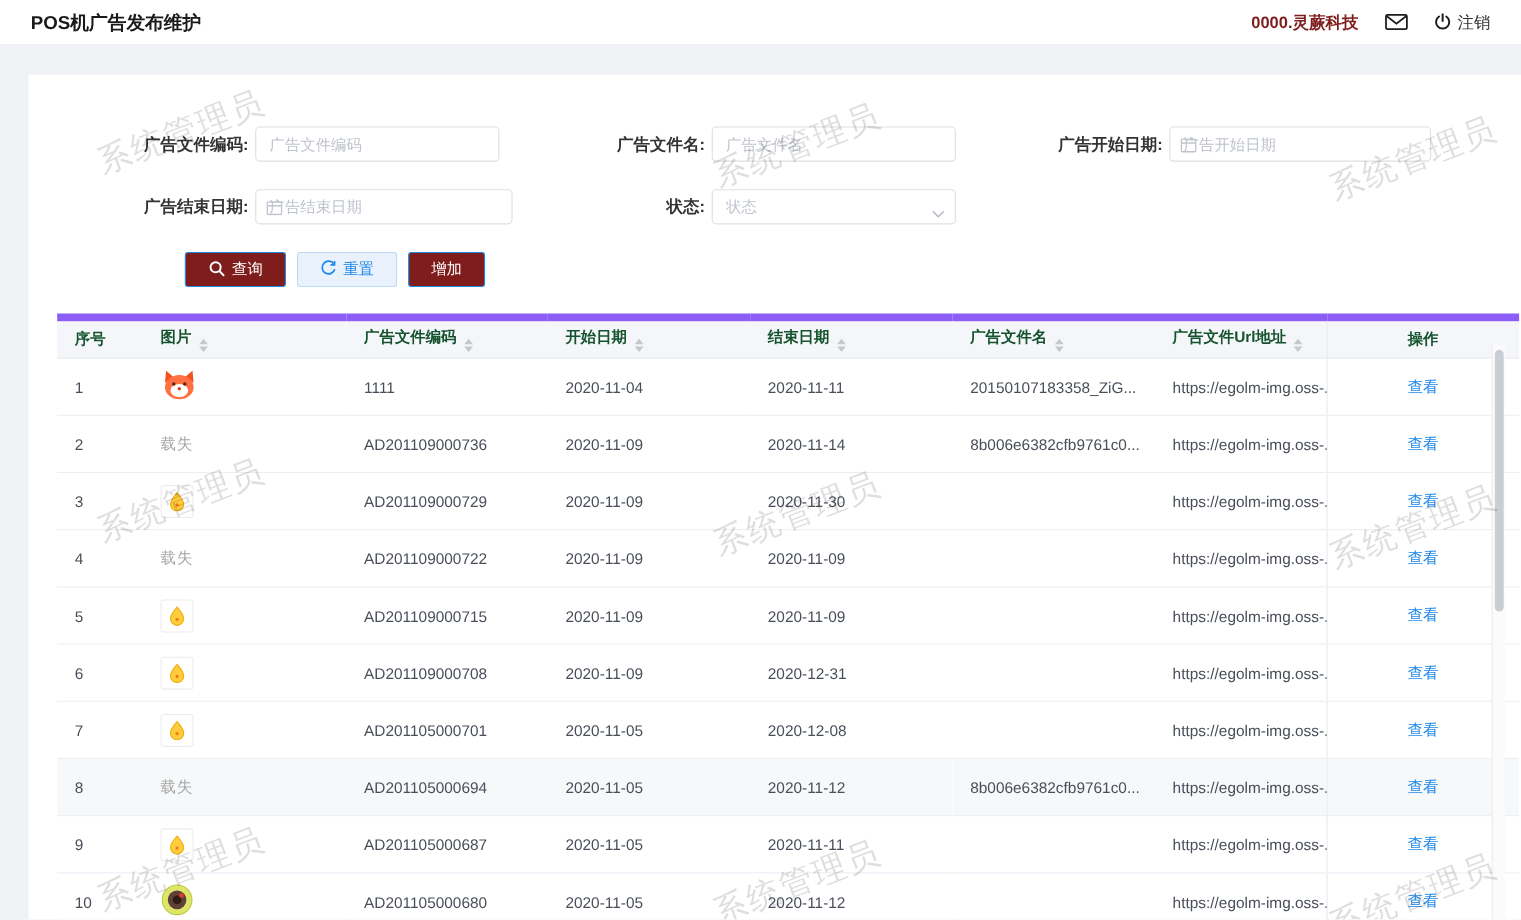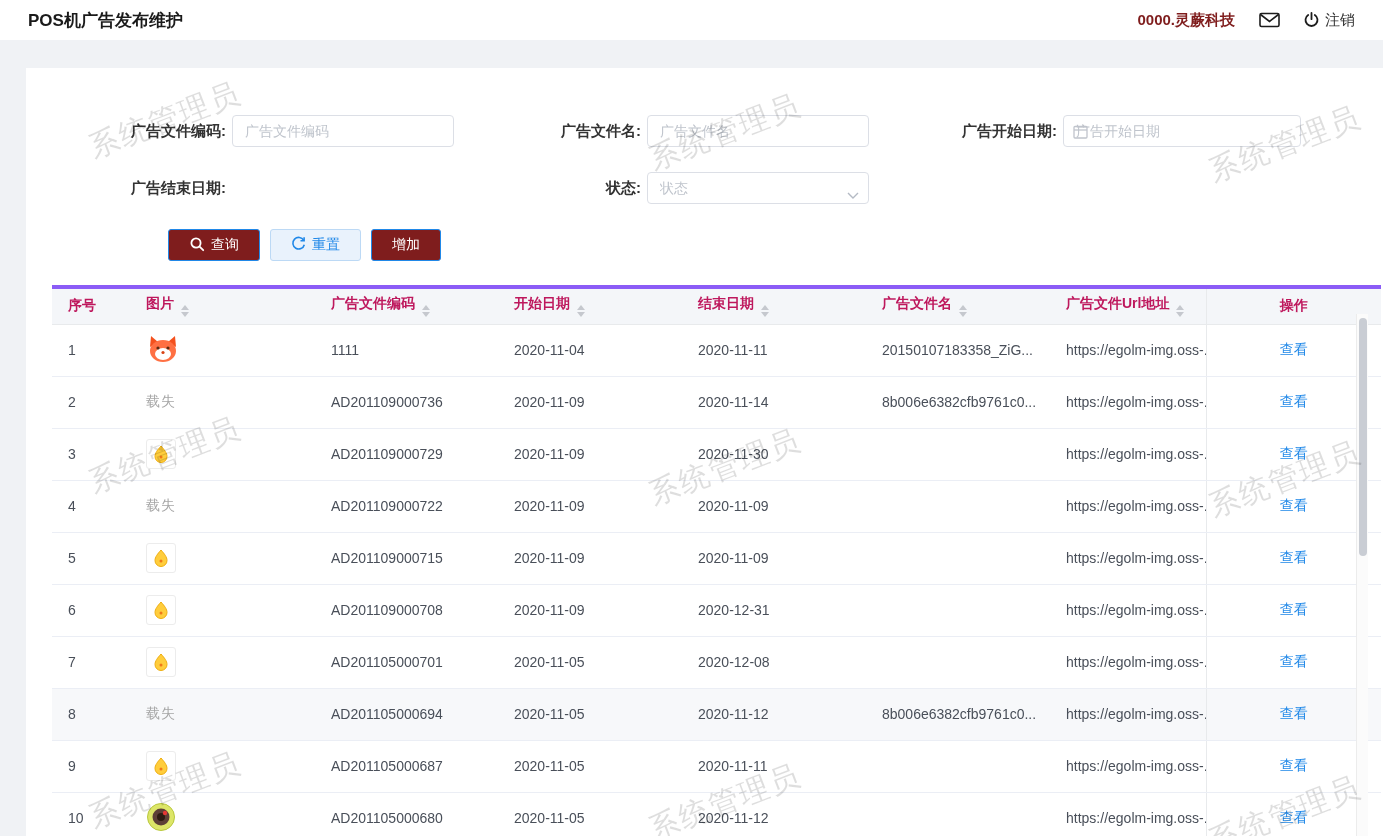--- a/index.html
+++ b/index.html
@@ -59,22 +59,22 @@
   .btn-primary { background: #7f1d1d; color: #fff; border-color: #2088e8; }
   .btn-reset { background: #e9f2fc; color: #2088e8; border-color: #bcd9f5; }
   
   table {
     width: 1329px; margin-left: 26px; margin-top: 24px;
     border-collapse: collapse; table-layout: fixed; font-size: 14px; color: #494f59;
   }
   col.w0{width:78px} col.w1{width:185px} col.w2{width:183px} col.w3{width:184px}
   col.w4{width:184px} col.w5{width:184px} col.w6{width:156px} col.w7{width:175px}
   thead th {
-    height: 37px; background: #f4f6f9; font-weight: bold; color: #be185d;
-    text-align: left; padding: 0 16px; border-top: 4px solid #8b5cf6;
+    height: 37px; background: #f4f6f9; font-weight: bold; color: #14532d;
+    text-align: left; padding: 0 16px; border-top: 7px solid #8b5cf6;
     border-bottom: 1px solid #e8eaec; white-space: nowrap; font-size: 14px;
   }
   thead th.center, tbody td.action { text-align: center; }
   thead th:last-child, tbody td:last-child { border-left: 1px solid #e8eaec; }
   tbody td {
     height: 52px; padding: 0 16px; border-bottom: 1px solid #ebeef5;
     background: #fff; white-space: nowrap; overflow: hidden;
   }
   tbody tr.hl td { background: #f7f8fa; }
   .view-link { color: #2088e8; cursor: pointer; text-decoration: none; }
@@ -151,20 +151,30 @@
             </svg>
         </span>
         <input placeholder="广告开始日期" style="">
       </span>
     </div>
   </div>
 
   <div class="form-row">
     <div class="form-item c1">
       <label class="form-label">广告结束日期:</label>
+      <span class="form-control ctl-date-2">
+        <span class="cal-icon">
+          <svg width="15" height="15" viewBox="0 0 15 15">
+              <rect x="1" y="2.5" width="13" height="11.5" rx="1" fill="none" stroke="#c0c4cc" stroke-width="1.3"></rect>
+              <path d="M1 6 H14" stroke="#c0c4cc" stroke-width="1.3"></path>
+              <path d="M4.5 0.8 V3.5 M10.5 0.8 V3.5" stroke="#c0c4cc" stroke-width="1.3"></path>
+            </svg>
+        </span>
+        <input placeholder="广告结束日期" style="">
+      </span>
     </div>
     <div class="form-item c2">
       <label class="form-label">状态:</label>
       <span class="form-control ctl-select">
         <input readonly="" placeholder="状态" style="">
         <span class="chev-icon">
           <svg width="12" height="7" viewBox="0 0 12 7">
               <path d="M1 1 L6 6 L11 1" fill="none" stroke="#b4bac4" stroke-width="1.4"></path>
             </svg>
         </span>

